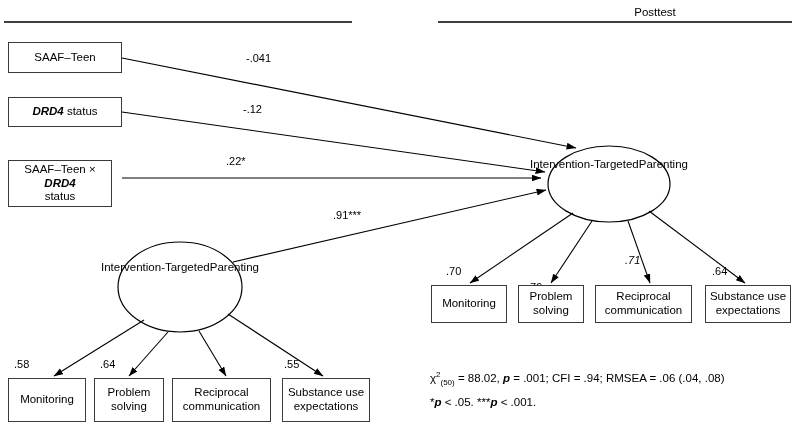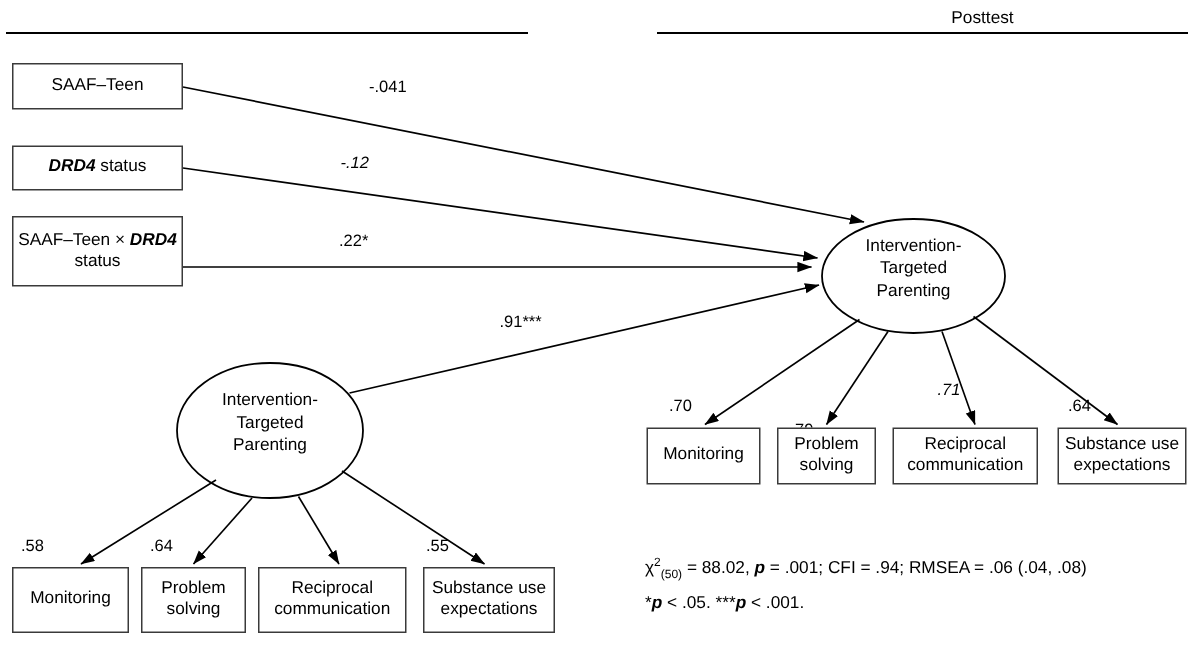--- a/index.html
+++ b/index.html
@@ -3,21 +3,21 @@
 <meta charset="utf-8">
 <style>
   html,body{margin:0;padding:0;background:#ffffff;}
   body{width:800px;height:430px;position:relative;overflow:hidden;
        font-family:"Liberation Sans","DejaVu Sans",sans-serif;color:#000;}
   #stage{position:absolute;left:0;top:0;width:800px;height:430px;}
   svg.layer{position:absolute;left:0;top:0;width:800px;height:430px;overflow:visible;}
   .node{position:absolute;box-sizing:border-box;display:flex;align-items:center;
         justify-content:center;text-align:center;line-height:1.18;}
   .boxnode{border:1.2px solid #3a3a3a;background:#fff;font-size:11.5px;padding:1px 2px;}
-  .ellipse-label{position:absolute;display:flex;flex-direction:column;align-items:center;
+  .ellipse-label{position:absolute;display:flex;flex-direction:row;align-items:center;
         justify-content:center;text-align:center;font-size:11.5px;line-height:1.3;
         pointer-events:none;}
   .hdr{position:absolute;font-size:11.5px;text-align:center;}
   .coef{position:absolute;font-size:11px;white-space:nowrap;}
   .stats{position:absolute;font-size:11.5px;white-space:nowrap;}
   .ital{font-style:italic;font-weight:bold;}
   sup.chi{font-size:8px;vertical-align:super;}
   sub.df{font-size:8px;vertical-align:sub;}
 </style>
 </head>
@@ -58,38 +58,38 @@
   </svg>
 
   <div class="node boxnode" style="left:8px;top:42px;width:114px;height:31px;">
     <span>SAAF–Teen</span>
   </div>
 
   <div class="node boxnode" style="left:8px;top:97px;width:114px;height:30px;">
     <span><span class="ital">DRD4</span><span> status</span></span>
   </div>
 
-  <div class="node boxnode" style="left:8px;top:144px;width:114px;height:47px;">
+  <div class="node boxnode" style="left:8px;top:160px;width:104px;height:47px;">
     <span><span>SAAF–Teen × </span><span class="ital">DRD4</span><br><span>status</span></span>
   </div>
 
   <div class="ellipse-label" style="left:118px;top:260px;width:124px;">
     <span>Intervention-</span>
     <span>Targeted</span>
     <span>Parenting</span>
   </div>
 
   <div class="ellipse-label" style="left:548px;top:157px;width:122px;">
     <span>Intervention-</span>
     <span>Targeted</span>
     <span>Parenting</span>
   </div>
 
   <div class="coef" style="left:246px;top:52px;">-.041</div>
-  <div class="coef" style="left:227px;top:103px;font-style:italic;">-.12</div>
+  <div class="coef" style="left:243px;top:103px;">-.12</div>
   <div class="coef" style="left:226px;top:155px;">.22*</div>
   <div class="coef" style="left:333px;top:209px;">.91***</div>
 
   <div class="coef" style="left:14px;top:358px;">.58</div>
   <div class="node boxnode" style="left:8px;top:378px;width:78px;height:44px;">
     <span><span>Monitoring</span></span>
   </div>
 
   <div class="coef" style="left:100px;top:358px;">.64</div>
   <div class="node boxnode" style="left:94px;top:378px;width:70px;height:44px;">

